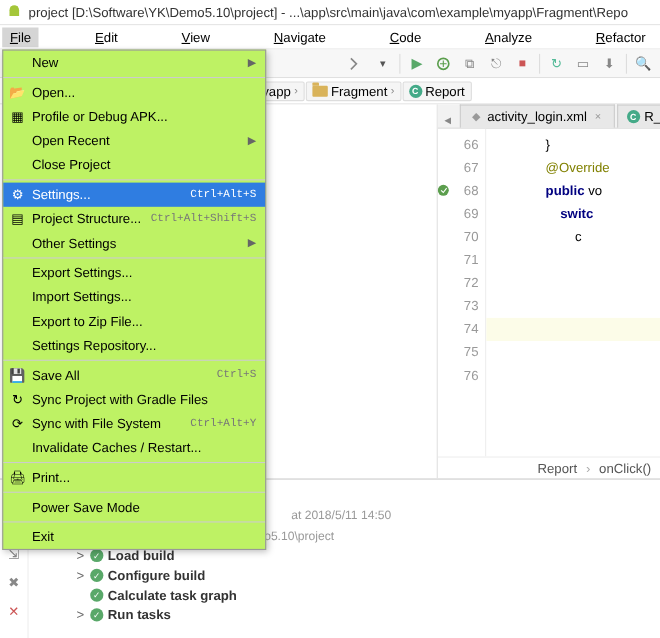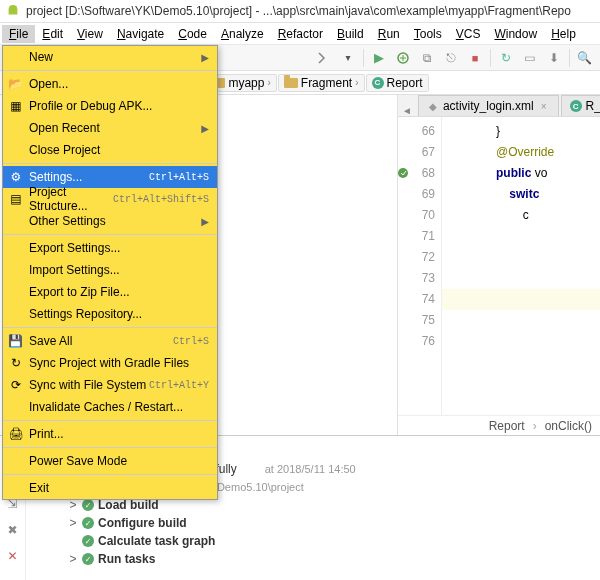--- a/index.html
+++ b/index.html
@@ -1,20 +1,20 @@
 <!DOCTYPE html>
 <html><head>
 <meta charset="utf-8">
 <style>
 * { margin: 0; padding: 0; box-sizing: border-box; font-family: "Segoe UI", Tahoma, sans-serif; font-size: 12px; }
 body { background: #f2f2f2; width: 600px; height: 580px; overflow: hidden; position: relative; }
 .title-bar { background: #fff; height: 23px; display: flex; align-items: center; padding: 0 6px; border-bottom: 1px solid #e0e0e0; }
 .title-bar .logo { width: 14px; height: 14px; margin-right: 6px; }
 .title-bar .title { color: #333; white-space: nowrap; overflow: hidden; }
-.menu-bar { background: #fff; height: 22px; display: flex; align-items: center; padding: 0 2px; border-bottom: 1px solid #e8e8e8; }
+.menu-bar { background: #fff; height: 22px; display: flex; align-items: center; padding: 0 2px; border-bottom: 1px solid #e8e8e8; gap: 44px; }
 .menu-bar .item { padding: 2px 7px; cursor: pointer; }
 .menu-bar .item.open { background: #d5d5d5; }
 .menu-bar .item u { text-decoration: underline; }
 .toolbar { background: #f7f7f7; height: 26px; display: flex; align-items: center; padding: 0 4px; gap: 2px; border-bottom: 1px solid #e0e0e0; }
 .toolbar .tb-btn { width: 22px; height: 22px; display: flex; align-items: center; justify-content: center; }
 .toolbar .sep { width: 1px; height: 18px; background: #ddd; margin: 0 2px; }
 .breadcrumb { background: #fff; height: 24px; display: flex; align-items: center; padding: 0 4px; gap: 1px; border-bottom: 1px solid #e0e0e0; }
 .crumb { display: flex; align-items: center; gap: 3px; padding: 1px 5px; background: #f5f5f5; border: 1px solid #ddd; border-radius: 2px; }
 .crumb .ch { color: #888; font-size: 10px; }
 .main-area { display: flex; height: 340px; background: #fff; }
@@ -41,21 +41,21 @@
 .btab.active { text-decoration: underline; }
 .tree { padding: 4px 2px; }
 .tree-row { display: flex; align-items: center; gap: 4px; height: 18px; }
 .tree-row .tw { width: 10px; text-align: center; color: #666; cursor: pointer; }
 .tree-row .dot { width: 12px; height: 12px; border-radius: 50%; background: #59a869; display: flex; align-items: center; justify-content: center; color: #fff; font-size: 8px; }
 .tree-row .lbl { color: #333; }
 .tree-row .ts { color: #999; margin-left: 24px; font-size: 11px; }
 .ind1 { padding-left: 18px; } .ind2 { padding-left: 36px; }
 
 
-.dropdown { position: absolute; top: 45px; left: 2px; width: 216px; background: #fde047; border: 1px solid #999; box-shadow: 2px 2px 6px rgba(0,0,0,.25); z-index: 100; }
+.dropdown { position: absolute; top: 45px; left: 2px; width: 240px; background: #bef264; border: 1px solid #999; box-shadow: 2px 2px 6px rgba(0,0,0,.25); z-index: 100; }
 .dd-item { display: flex; align-items: center; height: 22px; padding: 0 8px 0 4px; cursor: pointer; }
 .dd-item .icon { width: 18px; height: 16px; display: flex; align-items: center; justify-content: center; margin-right: 4px; }
 .dd-item .label { flex: 1; }
 .dd-item .sc { color: #777; font-size: 10px; font-family: Liberation Mono, monospace; }
 .dd-item .arrow { color: #666; font-size: 10px; }
 .dd-item.sel { background: #2f7de1; color: #fff; }
 .dd-item.sel .sc { color: #fff; }
 .dd-sep { height: 1px; background: #ccc; margin: 2px 0; }
 
 .folder-icon { width: 14px; height: 10px; background: #d9b35a; border-radius: 1px; position: relative; }

